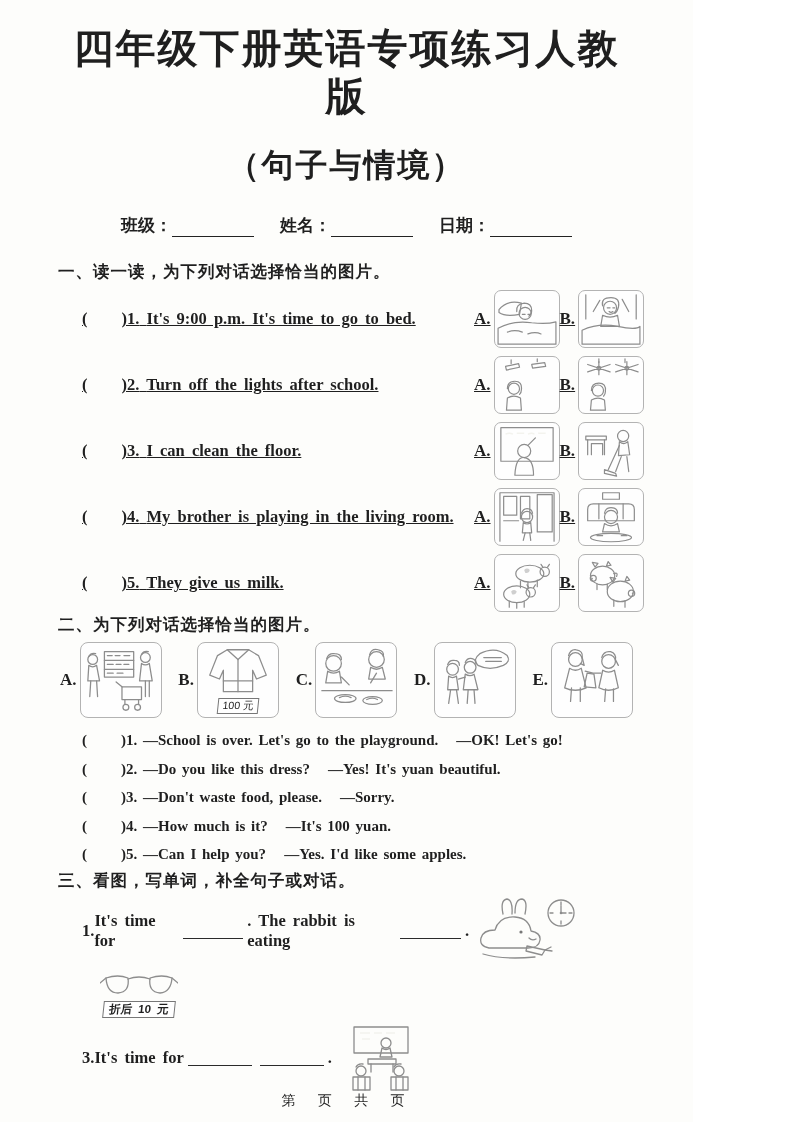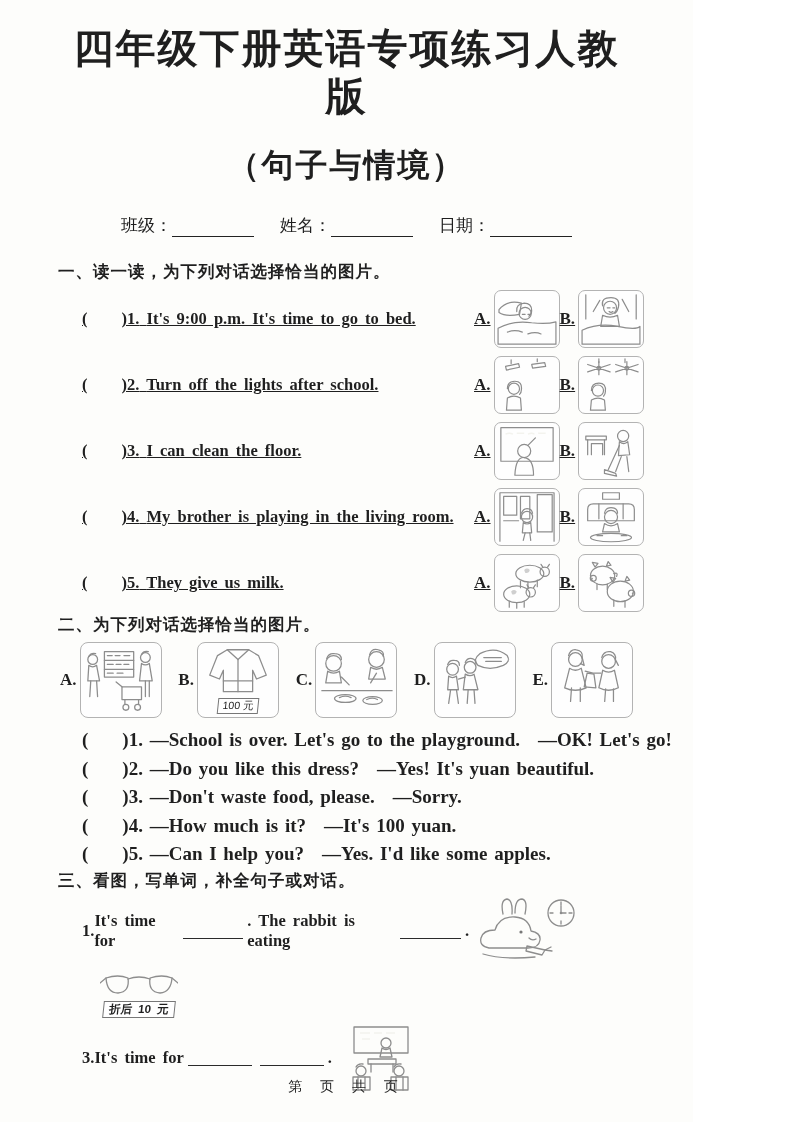--- a/index.html
+++ b/index.html
@@ -6,21 +6,21 @@
   .page{position:relative;width:693px;height:1122px;background:#fdfdfb;color:#1f1f1f;
         font-family:"Liberation Serif", serif;overflow:hidden;}
   .content{padding:0 58px;}
 
   
   .title{padding-top:24px;text-align:center;font-family:"Liberation Sans", sans-serif;
          font-weight:900;font-size:40px;letter-spacing:2px;line-height:1.2;}
   .subtitle{margin-top:24px;text-align:center;font-family:"Liberation Sans", sans-serif;
             font-weight:900;font-size:32px;letter-spacing:2px;}
   .info-line{margin-top:26px;display:flex;justify-content:center;gap:26px;
-             font-family:"Liberation Sans", sans-serif;font-weight:400;font-size:17px;}
+             font-family:"Liberation Sans", sans-serif;font-weight:700;font-size:17px;}
   .info-item{display:flex;align-items:flex-end;}
   .infoblank{display:inline-block;width:82px;height:16px;border-bottom:1.6px solid #222;}
 
   
   .sec-heading{margin-top:24px;font-family:"Liberation Sans", sans-serif;
                font-weight:700;font-size:16.5px;letter-spacing:1px;}
   .sec-heading.tight{margin-top:1px;}
 
   
   .s1-row{display:flex;align-items:center;margin-top:6px;height:60px;padding-left:24px;text-decoration:underline;}
@@ -38,43 +38,43 @@
   .s2-options{display:flex;justify-content:space-between;align-items:center;margin-top:6px;
               padding:0 2px;}
   .s2-opt{display:flex;align-items:center;}
   .pic2{display:block;position:relative;width:80px;height:74px;border:1px solid #b3b3b3;
         border-radius:8px;background:#fefefe;}
   .pic2 svg{display:block;width:100%;height:100%;}
   .pricetag{position:absolute;left:50%;bottom:3px;transform:translateX(-50%) skewX(-6deg);
             border:1px solid #777;background:#fff;padding:0 4px;font-size:10.5px;
             font-family:"Liberation Sans", sans-serif;white-space:nowrap;}
   .dlg-list{margin-top:8px;}
-  .dlg-row{padding-left:24px;line-height:28.5px;font-size:19px;font-weight:600;
+  .dlg-row{padding-left:24px;line-height:28.5px;font-size:15px;font-weight:600;
            word-spacing:2px;white-space:nowrap;}
   .dlg-row .ans{margin-left:18px;}
 
   
   .s3-row{display:flex;align-items:center;margin-top:4px;padding-left:24px;
           font-size:16.5px;font-weight:600;word-spacing:3px;}
   .blank3{display:inline-block;width:64px;height:15px;border-bottom:1.6px solid #2a2a2a;
           margin:0 4px;}
   .pic3{display:block;}
   .pic3 svg{display:block;}
   .rabbit-wrap{margin-left:auto;margin-right:56px;}
   .s3-two{align-items:center;}
   .s3-lines div{line-height:31px;}
   .s3-lines .indent{padding-left:17px;}
   .sgblock{margin-left:18px;display:flex;flex-direction:column;align-items:center;}
   .pricetag2{margin-top:1px;border:1px solid #777;background:#fff;padding:0 5px;
              font-size:11.5px;font-family:"Liberation Sans", sans-serif;
              transform:skewX(-6deg);white-space:nowrap;}
   .class-wrap{margin-left:10px;}
 
-  .footer{position:absolute;left:0;right:0;bottom:26px;text-align:center;
-          font-family:Liberation Sans, sans-serif;font-size:14px;letter-spacing:7px;}
+  .footer{position:absolute;left:0;right:0;bottom:12px;text-align:center;
+          font-family:Liberation Mono, monospace;font-size:14px;letter-spacing:7px;}
 
   
   .sk{stroke:#8d8d8d;fill:none;stroke-width:1.3;stroke-linecap:round;stroke-linejoin:round;}
 </style>
 </head>
 <body>
 
 <div class="page">
   <div class="content">
 

